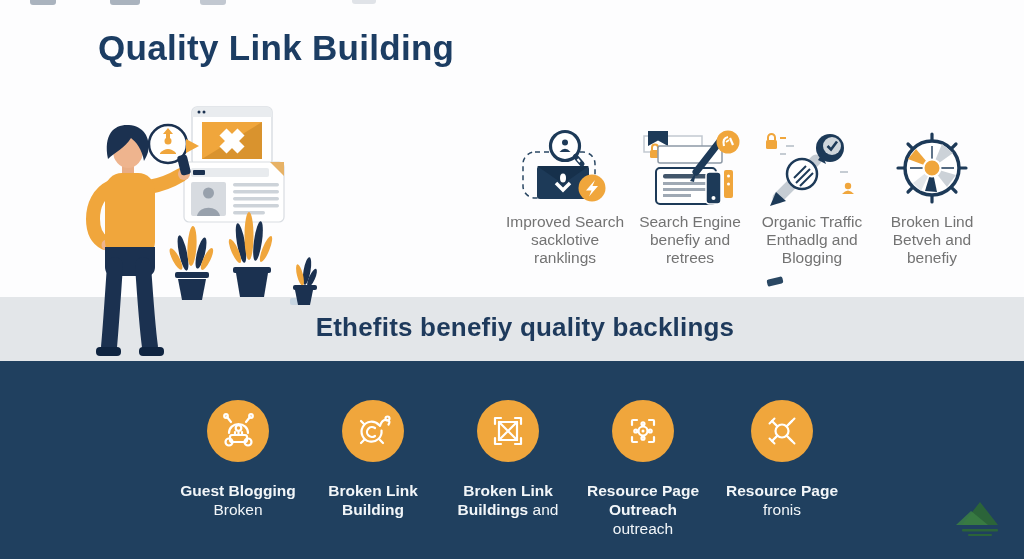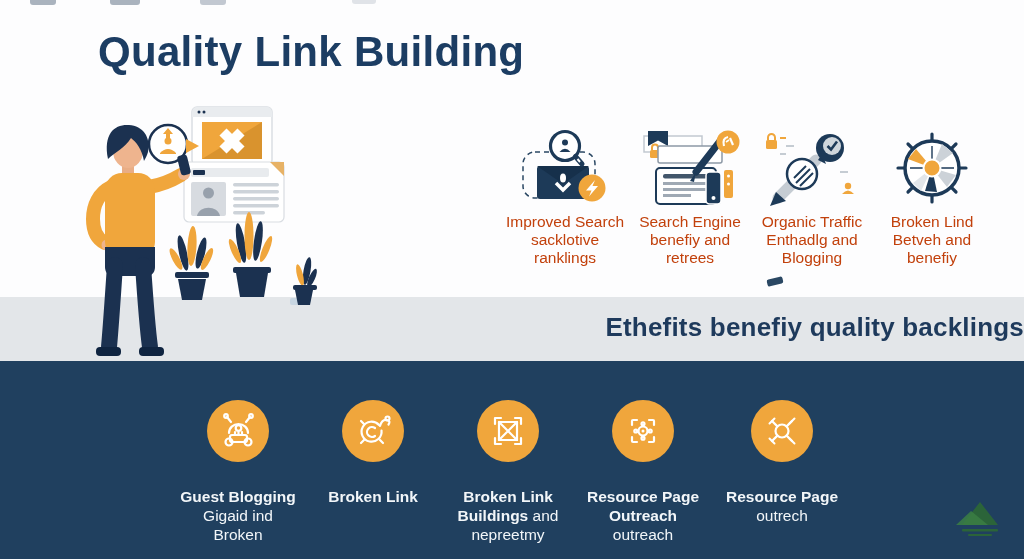--- a/index.html
+++ b/index.html
@@ -1,36 +1,36 @@
 <!DOCTYPE html>
 <html><head>
 <meta charset="utf-8">
 <style>
   html,body{margin:0;padding:0;background:#fff;}
   .stage{position:relative;width:1024px;height:559px;overflow:hidden;background:#fdfdfe;
          font-family:"Liberation Sans",sans-serif;}
-  .title{position:absolute;left:98px;top:28px;margin:0;font-size:42px;font-weight:800;
+  .title{position:absolute;left:98px;top:28px;margin:0;font-size:35px;font-weight:800;
          color:#1c3d63;letter-spacing:.3px;z-index:3;}
   
   .gray-band{position:absolute;left:0;top:297px;width:1024px;height:64px;background:#e3e6e9;z-index:1;}
-  .band-text{position:absolute;left:0;top:15px;width:100%;text-align:right;text-indent:26px;
+  .band-text{position:absolute;left:0;top:15px;width:100%;text-align:center;text-indent:26px;
              font-size:26px;font-weight:700;color:#1e3a5c;letter-spacing:.2px;}
   .navy-band{position:absolute;left:0;top:361px;width:1024px;height:198px;background:#20405f;z-index:0;}
   
   .illustration{position:absolute;left:55px;top:95px;z-index:2;}
   
   .feature{position:absolute;top:126px;width:124px;text-align:center;z-index:2;}
   .f-icon{display:block;margin:0 auto;}
-  .f-cap{margin-top:3px;font-size:15.5px;line-height:18px;color:#c2410c;font-weight:500;}
+  .f-cap{margin-top:3px;font-size:15.5px;line-height:18px;color:#737373;font-weight:500;}
   .fl{display:block;}
   
   .strategy{position:absolute;top:400px;width:150px;text-align:center;z-index:2;}
   .circle{width:62px;height:62px;border-radius:50%;background:#f0a63c;margin:0 auto;
           display:flex;align-items:center;justify-content:center;}
-  .s-cap{margin-top:25px;font-size:15.5px;line-height:19px;color:#f2f6f9;}
+  .s-cap{margin-top:19px;font-size:15.5px;line-height:19px;color:#f2f6f9;}
   .ln{display:block;font-weight:400;}
   .b{font-weight:700;}
   
   .mark{position:absolute;background:rgba(35,58,88,.38);border-radius:0 0 3px 3px;z-index:3;}
   .mark2{position:absolute;background:#2a4763;border-radius:2px;transform:rotate(-14deg);z-index:2;}
   .mark3{position:absolute;background:#c8d6e2;border-radius:2px;z-index:2;}
   .logo{position:absolute;left:953px;top:498px;z-index:2;opacity:.85;}
 </style>
 </head>
 <body>
@@ -258,56 +258,55 @@
           <circle cx="20.5" cy="17" r="2.8"></circle>
           <path d="M17 21 v2 M20.5 21 v2 M24 21 v2"></path>
           <rect x="12" y="24" width="17" height="7" rx="2"></rect>
           <circle cx="11" cy="31" r="3.5"></circle>
             <circle cx="30" cy="31" r="3.5"></circle>
         </g>
       </svg>
     </div>
     <div class="s-cap">
       <span class="ln b">Guest Blogging</span>
-      <span class="ln">Gigaid ind</span>
       <span class="ln">Broken</span>
     </div>
   </div>
 
   <div class="strategy" style="left:298px;">
     <div class="circle">
       <svg width="40" height="40" viewBox="0 0 40 40">
         <g stroke="#ffffff" stroke-width="2.2" fill="none" stroke-linecap="round">
           <path d="M26 14 A10 10 0 1 0 28.5 19.5"></path>
           <path d="M22 17 A5 5 0 1 0 22 25"></path>
           <path d="M8 10 l3 3 M8 32 l3 -3 M30 32 l-3 -3"></path>
           <path d="M27 15 Q29 8 34 9 Q38 10 35.5 13.5"></path>
           <circle cx="34.5" cy="7.5" r="2"></circle>
         </g>
       </svg>
     </div>
     <div class="s-cap">
       <span class="ln b">Broken Link</span>
+      <span class="ln b">Building</span>
     </div>
   </div>
 
   <div class="strategy" style="left:433px;">
     <div class="circle">
       <svg width="40" height="40" viewBox="0 0 40 40">
         <g stroke="#ffffff" stroke-width="2.2" fill="none" stroke-linecap="round" stroke-linejoin="round">
           <rect x="11" y="11" width="18" height="18"></rect>
           <path d="M11 11 L29 29 M29 11 L11 29"></path>
           <path d="M7 13 v-6 h6 M27 7 h6 v6 M33 27 v6 h-6 M13 33 h-6 v-6"></path>
         </g>
       </svg>
     </div>
     <div class="s-cap">
       <span class="ln b">Broken Link</span>
       <span class="ln"><b class="b">Buildings</b><span> and</span></span>
-      <span class="ln">nepreetmy</span>
     </div>
   </div>
 
   <div class="strategy" style="left:568px;">
     <div class="circle">
       <svg width="40" height="40" viewBox="0 0 40 40">
         <g stroke="#ffffff" stroke-width="2.2" fill="none" stroke-linecap="round" stroke-linejoin="round">
           <path d="M9 14 v-4 q0 -1 1 -1 h4 M26 9 h4 q1 0 1 1 v4 M31 26 v4 q0 1 -1 1 h-4 M14 31 h-4 q-1 0 -1 -1 v-4"></path>
           <circle cx="20" cy="20" r="4.5"></circle>
           <circle cx="20" cy="12.8" r="1.5"></circle>
@@ -330,21 +329,21 @@
       <svg width="40" height="40" viewBox="0 0 40 40">
         <g stroke="#ffffff" stroke-width="2.2" fill="none" stroke-linecap="round">
           <circle cx="20" cy="20" r="6.5"></circle>
           <path d="M24.6 15.4 L30 10 M15.4 15.4 L10 10 M15.4 24.6 L10 30 M24.6 24.6 L30 30"></path>
           <path d="M27.5 12.5 L32.5 7.5 M7.5 12.5 L12.5 7.5 M7.5 27.5 L12.5 32.5 M27.5 27.5 L32.5 32.5" stroke-width="2"></path>
         </g>
       </svg>
     </div>
     <div class="s-cap">
       <span class="ln b">Resource Page</span>
-      <span class="ln">outrech</span>
+      <span class="ln">fronis</span>
     </div>
   </div>
 
   <svg class="logo" width="54" height="44" viewBox="0 0 54 44">
     <path d="M27 4 L45 27 L9 27 Z" fill="#2e6b33"></path>
     <path d="M18 13 L35 27 L3 27 Z" fill="#3f8a3f" opacity="0.85"></path>
     <rect x="9" y="31" width="36" height="2.5" rx="1" fill="#2e6b33"></rect>
     <rect x="15" y="36" width="24" height="2" rx="1" fill="#2e6b33"></rect>
   </svg>
 

